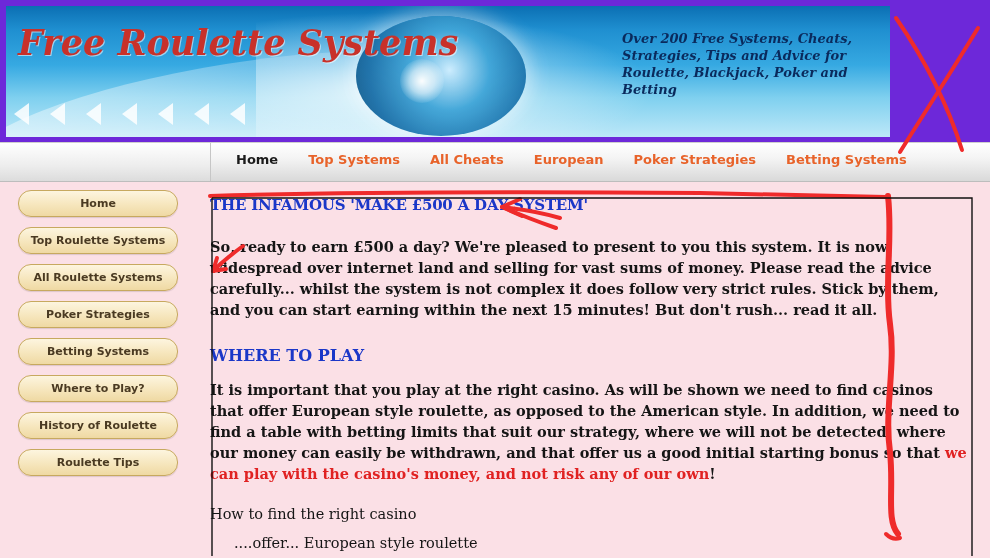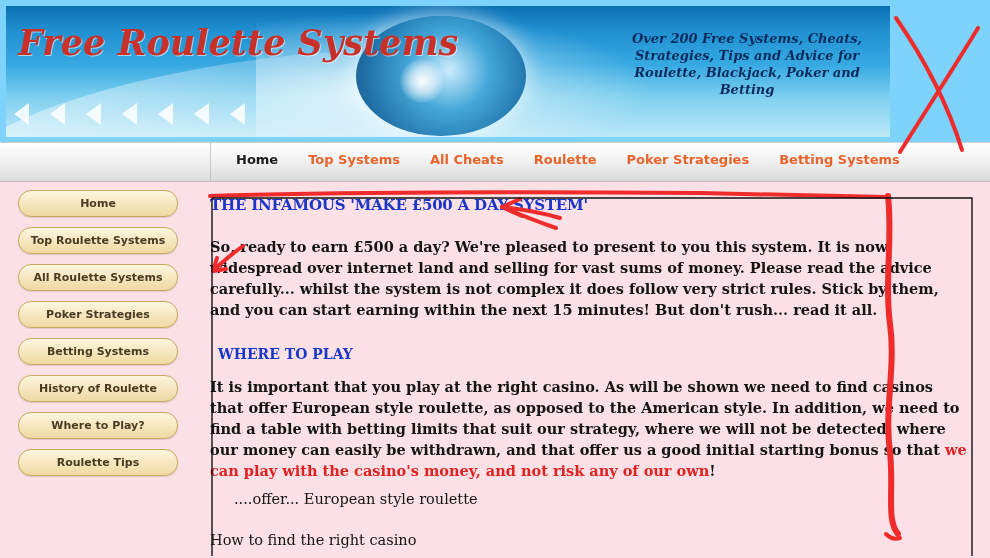--- a/index.html
+++ b/index.html
@@ -10,21 +10,21 @@
     width: 990px;
     height: 558px;
     overflow: hidden;
     background: #fbe0e6;
     font-family: "Liberation Serif", serif;
   }
   .page {
     position: relative;
     width: 990px;
     height: 466px;
-    background: #7dd3fc;
+    background: #6d28d9;
   }
 
   
   .banner {
     position: absolute;
     left: 6px;
     top: 6px;
     width: 884px;
     height: 131px;
     background: linear-gradient(180deg,#0b6fb3 0%, #1f8fd0 18%, #36a9e2 45%, #7fd0ef 70%, #bde8f8 100%);
@@ -86,21 +86,20 @@
     color: #c8312a;
     text-shadow: 1px 1px 0 rgba(255,255,255,0.55);
     letter-spacing: 0px;
     white-space: nowrap;
   }
   .banner-tag {
     position: absolute;
     right: 18px;
     top: 24px;
     width: 250px;
-    text-align: center;
     font-family: "DejaVu Serif", serif;
     font-style: italic;
     font-weight: bold;
     font-size: 13px;
     line-height: 17px;
     color: #0a2a5c;
   }
 
   
   .navbar {
@@ -180,23 +179,23 @@
   }
   .content h1 {
     margin: 0 0 10px 0;
     font-family: "DejaVu Serif", serif;
     font-size: 15px;
     font-weight: bold;
     color: #1b37c8;
     letter-spacing: -0.2px;
   }
   .content h2 {
-    margin: 26px 0 14px 8px;
-    font-family: "DejaVu Serif", serif;
-    font-size: 14px;
+    margin: 26px 0 14px 0;
+    font-family: "DejaVu Serif", serif;
+    font-size: 16px;
     font-weight: bold;
     color: #1b37c8;
   }
   .content p {
     margin: 0 0 6px 0;
     font-family: "DejaVu Serif", serif;
     font-size: 14.5px;
     font-weight: bold;
     line-height: 21px;
     color: #151515;
@@ -238,45 +237,45 @@
     <div class="banner-title">Free Roulette Systems</div>
     <div class="banner-tag">Over 200 Free Systems, Cheats, Strategies, Tips and Advice for Roulette, Blackjack, Poker and Betting</div>
   </div>
 
   <div class="navbar">
     <div class="tab-left"></div>
     <div class="nav-items">
       <div class="nav-item active">Home</div>
       <div class="nav-item">Top Systems</div>
       <div class="nav-item">All Cheats</div>
-      <div class="nav-item">Roulette</div>
+      <div class="nav-item">European</div>
       <div class="nav-item">Poker Strategies</div>
       <div class="nav-item">Betting Systems</div>
     </div>
   </div>
 
   <div class="sidebar">
     <div class="side-btn">Home</div>
     <div class="side-btn">Top Roulette Systems</div>
     <div class="side-btn">All Roulette Systems</div>
     <div class="side-btn">Poker Strategies</div>
     <div class="side-btn">Betting Systems</div>
+    <div class="side-btn">Where to Play?</div>
     <div class="side-btn">History of Roulette</div>
-    <div class="side-btn">Where to Play?</div>
     <div class="side-btn">Roulette Tips</div>
 
   </div>
 
   <div class="content">
     <h1>THE INFAMOUS 'MAKE £500 A DAY SYSTEM'</h1>
     <p class="spaced">So, ready to earn £500 a day?  We're pleased to present to you this system.  It is now widespread over internet land and selling for vast sums of money.  Please read the advice carefully... whilst the system is not complex it does follow very strict rules.  Stick by them, and you can start earning within the next 15 minutes!  But don't rush... read it all.</p>
     <h2>WHERE TO PLAY</h2>
     <p><span>It is important that you play at the right casino.  As will be shown we need to find casinos that offer European style roulette, as opposed to the American style.  In addition, we need to find a table with betting limits that suit our strategy, where we will not be detected, where our money can easily be withdrawn, and that offer us a good initial starting bonus so that </span><span class="hl">we can play with the casino's money, and not risk any of our own</span><span>!</span></p>
+    <p class="plain">How to find the right casino</p>
     <p class="plain" style="margin-top:8px; padding-left:24px;">....offer... European style roulette</p>
-    <p class="plain">How to find the right casino</p>
   </div>
 
   <svg class="annot" viewBox="0 0 990 558" xmlns="http://www.w3.org/2000/svg">
     <g fill="none" stroke="#ef2b2b" stroke-width="4" stroke-linecap="round">
 
       <path d="M896 18 C925 60, 948 105, 962 150"></path>
       <path d="M978 28 C955 66, 925 112, 900 152"></path>
 
       <path d="M210 196 C340 192, 560 192, 700 193 C770 194, 830 196, 886 197"></path>
 

